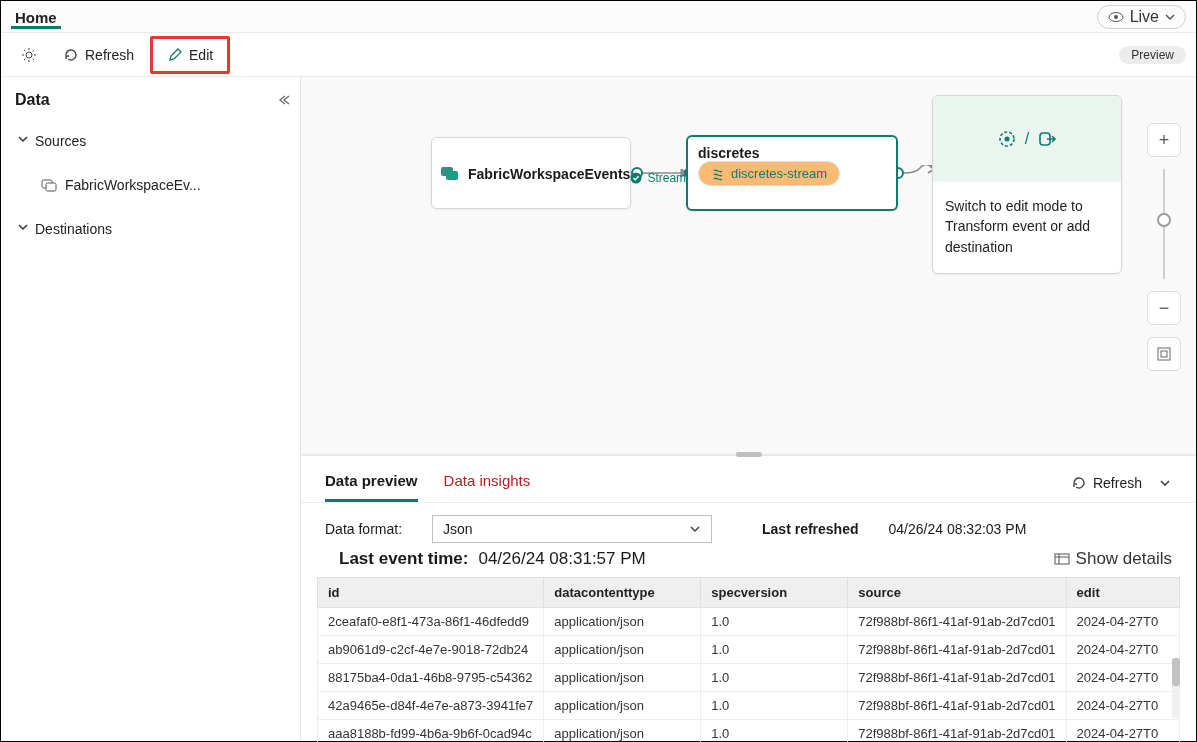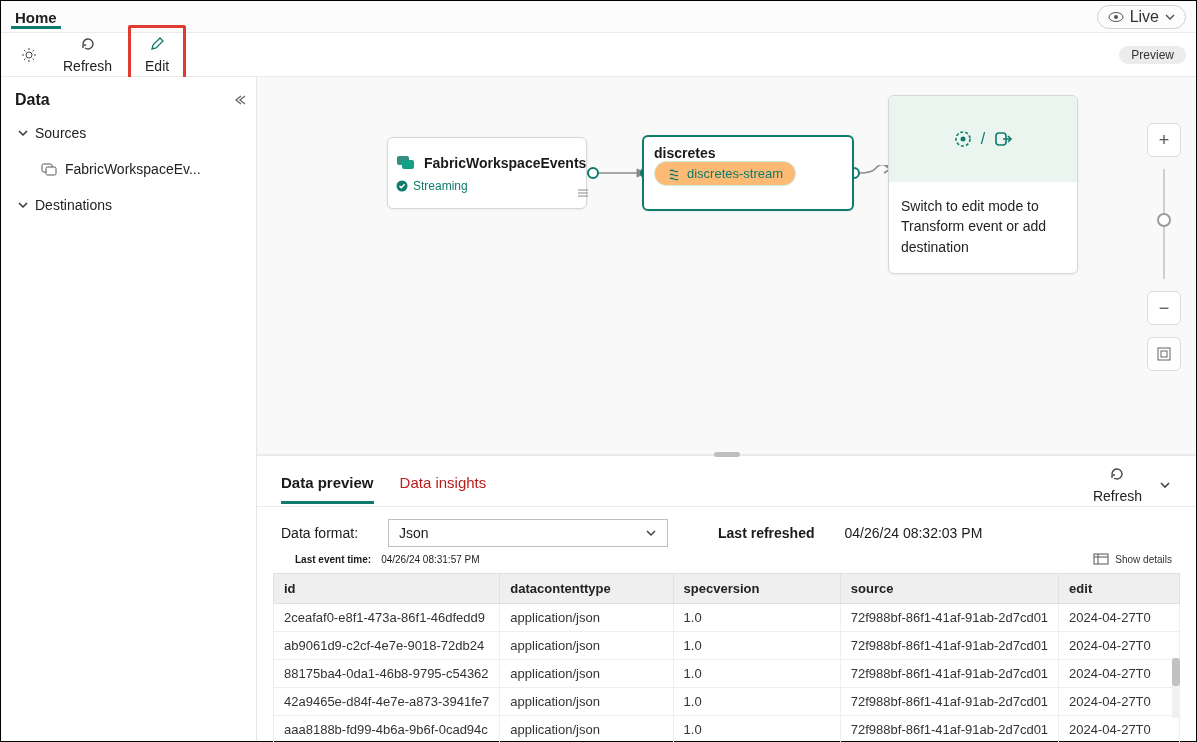--- a/index.html
+++ b/index.html
@@ -5,37 +5,37 @@
   * { box-sizing: border-box; }
   html, body { margin:0; padding:0; width:1197px; height:742px; font-family: "Segoe UI", Arial, sans-serif; font-size:13px; color:#1a1a1a; background:#fff; }
   .app { width:100%; height:100%; border:1px solid #000; display:flex; flex-direction:column; background:#fff; }
   
   .header { display:flex; align-items:center; justify-content:space-between; height:32px; padding:0 10px; border-bottom:1px solid #eaeaea; background:#fcfcfc; }
   .tab-home { font-weight:600; font-size:15px; padding:4px 4px 0; border-bottom:3px solid #0f7b6c; color:#222; }
   .live-pill { border:1px solid #d0d0d0; border-radius:14px; padding:2px 10px; font-size:16px; display:flex; align-items:center; gap:6px; color:#333; cursor:pointer;}
   
   .toolbar { display:flex; align-items:center; justify-content:space-between; height:44px; padding:0 10px; border-bottom:1px solid #eaeaea; }
   .tb-left { display:flex; align-items:center; gap:6px; }
-  .tb-btn { display:flex; align-items:center; gap:6px; padding:6px 10px; font-size:14px; cursor:pointer; border-radius:4px; color:#222;flex-direction:column;}
+  .tb-btn { display:flex; align-items:center; gap:6px; padding:6px 10px; font-size:14px; cursor:pointer; border-radius:4px; color:#222;}
   .edit-box { border:3px solid #e03b2f; border-radius:2px; padding:2px 4px; display:flex; align-items:center; }
   .preview-pill { background:#edecec; border-radius:12px; padding:2px 12px; font-size:12px; color:#333; }
   
   .body { flex:1; display:flex; min-height:0; }
-  .sidebar { width:256px; border-right:1px solid #e5e5e5; padding:14px 10px 10px 14px; display:flex; flex-direction:column; gap:10px; background:#fff;}
+  .sidebar { width:300px; border-right:1px solid #e5e5e5; padding:14px 10px 10px 14px; display:flex; flex-direction:column; gap:18px; background:#fff;}
   .sb-head { display:flex; justify-content:space-between; align-items:center; font-size:16px; font-weight:600;}
-  .sb-sec { display:flex; align-items:center; gap:6px; font-size:14px; color:#222; cursor:pointer; padding:6px 2px;}
+  .sb-sec { display:flex; gap:6px; font-size:14px; color:#222; cursor:pointer; padding:6px 2px;}
   .sb-item { display:flex; align-items:center; gap:8px; font-size:14px; color:#222; padding:4px 0 4px 26px; cursor:pointer;}
   
   .canvas-col { flex:1; display:flex; flex-direction:column; min-width:0;}
   .canvas { flex:1; position:relative; background:#faf9f9; overflow:hidden; border-bottom:1px solid #eaeaea;}
   
   .node { position:absolute; background:#fff; border:1px solid #d6d6d6; border-radius:6px; box-shadow:0 1px 3px rgba(0,0,0,0.06);}
   .src-node { left:130px; top:60px; width:200px; height:72px; display:flex; }
   .src-bar { width:12px; background:#0f7b6c; border-radius:6px 0 0 6px;}
-  .src-body { flex:1; padding:8px 12px 6px 8px; display:flex; flex-direction:column; justify-content:center; position:relative;}
+  .src-body { flex:1; padding:8px 12px 6px 8px; display:flex; flex-direction:row; justify-content:center; position:relative;}
   .src-title-row { display:flex; align-items:center; gap:8px; font-weight:600; font-size:14px;}
   .src-status { margin-top:8px; font-size:12px; color:#0f7b6c; display:flex; align-items:center; gap:5px;}
   .menu-icon { position:absolute; right:8px; bottom:6px; color:#888; cursor:pointer;}
   .stream-node { left:385px; top:58px; width:212px; height:76px; border:2px solid #0f7b6c; border-radius:6px; padding:8px 10px; display:flex; flex-direction:column; }
   .stream-title { font-weight:600; font-size:14px; color:#1a1a1a;}
   .stream-pill { align-self:flex-start; background:#fdba74; border-radius:14px; padding:4px 12px; font-size:13px; color:#0f7b6c; display:flex; align-items:center; gap:6px; border:1px solid #cfe8df; cursor:pointer;}
   .dest-node { left:631px; top:18px; width:190px; background:#fff; border:1px solid #d6d6d6; border-radius:6px;}
   .dest-top { height:86px; background:#eaf5f0; border-bottom:1px solid #eef0ef; display:flex; align-items:center; justify-content:center; color:#0f7b6c; font-size:16px; gap:8px; border-radius:6px 6px 0 0;}
   .dest-bottom { padding:14px 12px 16px; font-size:14px; line-height:1.45; color:#222;}
   
@@ -47,21 +47,21 @@
   .zoom-track { width:2px; height:110px; background:#cfcfcf; position:relative;}
   .zoom-thumb { position:absolute; left:-6px; top:44px; width:14px; height:14px; border-radius:50%; background:#fff; border:2px solid #9b9b9b;}
   
   .handle { position:absolute; top:-4px; left:50%; transform:translateX(-50%); width:26px; height:5px; background:#bfbfbf; border-radius:3px;}
   .panel { position:relative; height:286px; display:flex; flex-direction:column; border-top:1px solid #eaeaea; background:#fff;}
   .panel-tabs { display:flex; align-items:center; justify-content:space-between; padding:8px 24px 0; border-bottom:1px solid #eaeaea;}
   .ptabs { display:flex; gap:26px; }
   .ptab { padding:8px 0 10px; font-size:15px; color:#b91c1c; cursor:pointer;}
   .ptab.active { color:#1a1a1a; font-weight:600; border-bottom:3px solid #0f7b6c;}
   .panel-meta { display:flex; align-items:center; gap:30px; padding:12px 24px 6px; font-size:14px; }
-  .panel-meta2 { display:flex; justify-content:space-between; align-items:center; padding:0 24px 8px; font-size:10px;}
+  .panel-meta2 { display:flex; justify-content:space-between; align-items:center; padding:0 24px 8px; font-size:17px;}
   .select { border:1px solid #bfbfbf; padding:5px 10px; width:280px; display:flex; justify-content:space-between; align-items:center; cursor:pointer; font-size:14px;}
   .show-details { display:flex; align-items:center; gap:6px; color:#333; cursor:pointer;}
   .refresh-right { display:flex; align-items:center; gap:12px; color:#333;}
   .refresh-right .tb-btn { padding:2px 4px;}
   table { width:calc(100% - 32px); margin:0 16px; border-collapse:collapse; font-size:13px;}
   th { background:#efefef; text-align:left; font-weight:600; padding:7px 10px; border:1px solid #e0e0e0; color:#222;}
   td { padding:6px 10px; border:1px solid #eee; color:#333; white-space:nowrap; overflow:hidden; text-overflow:ellipsis;}
   .scrollbar { position:absolute; right:16px; top:202px; width:8px; height:60px; background:#f0f0f0;}
   .scrollthumb { width:100%; height:28px; background:#c2c2c2; border-radius:3px;}
 </style>

